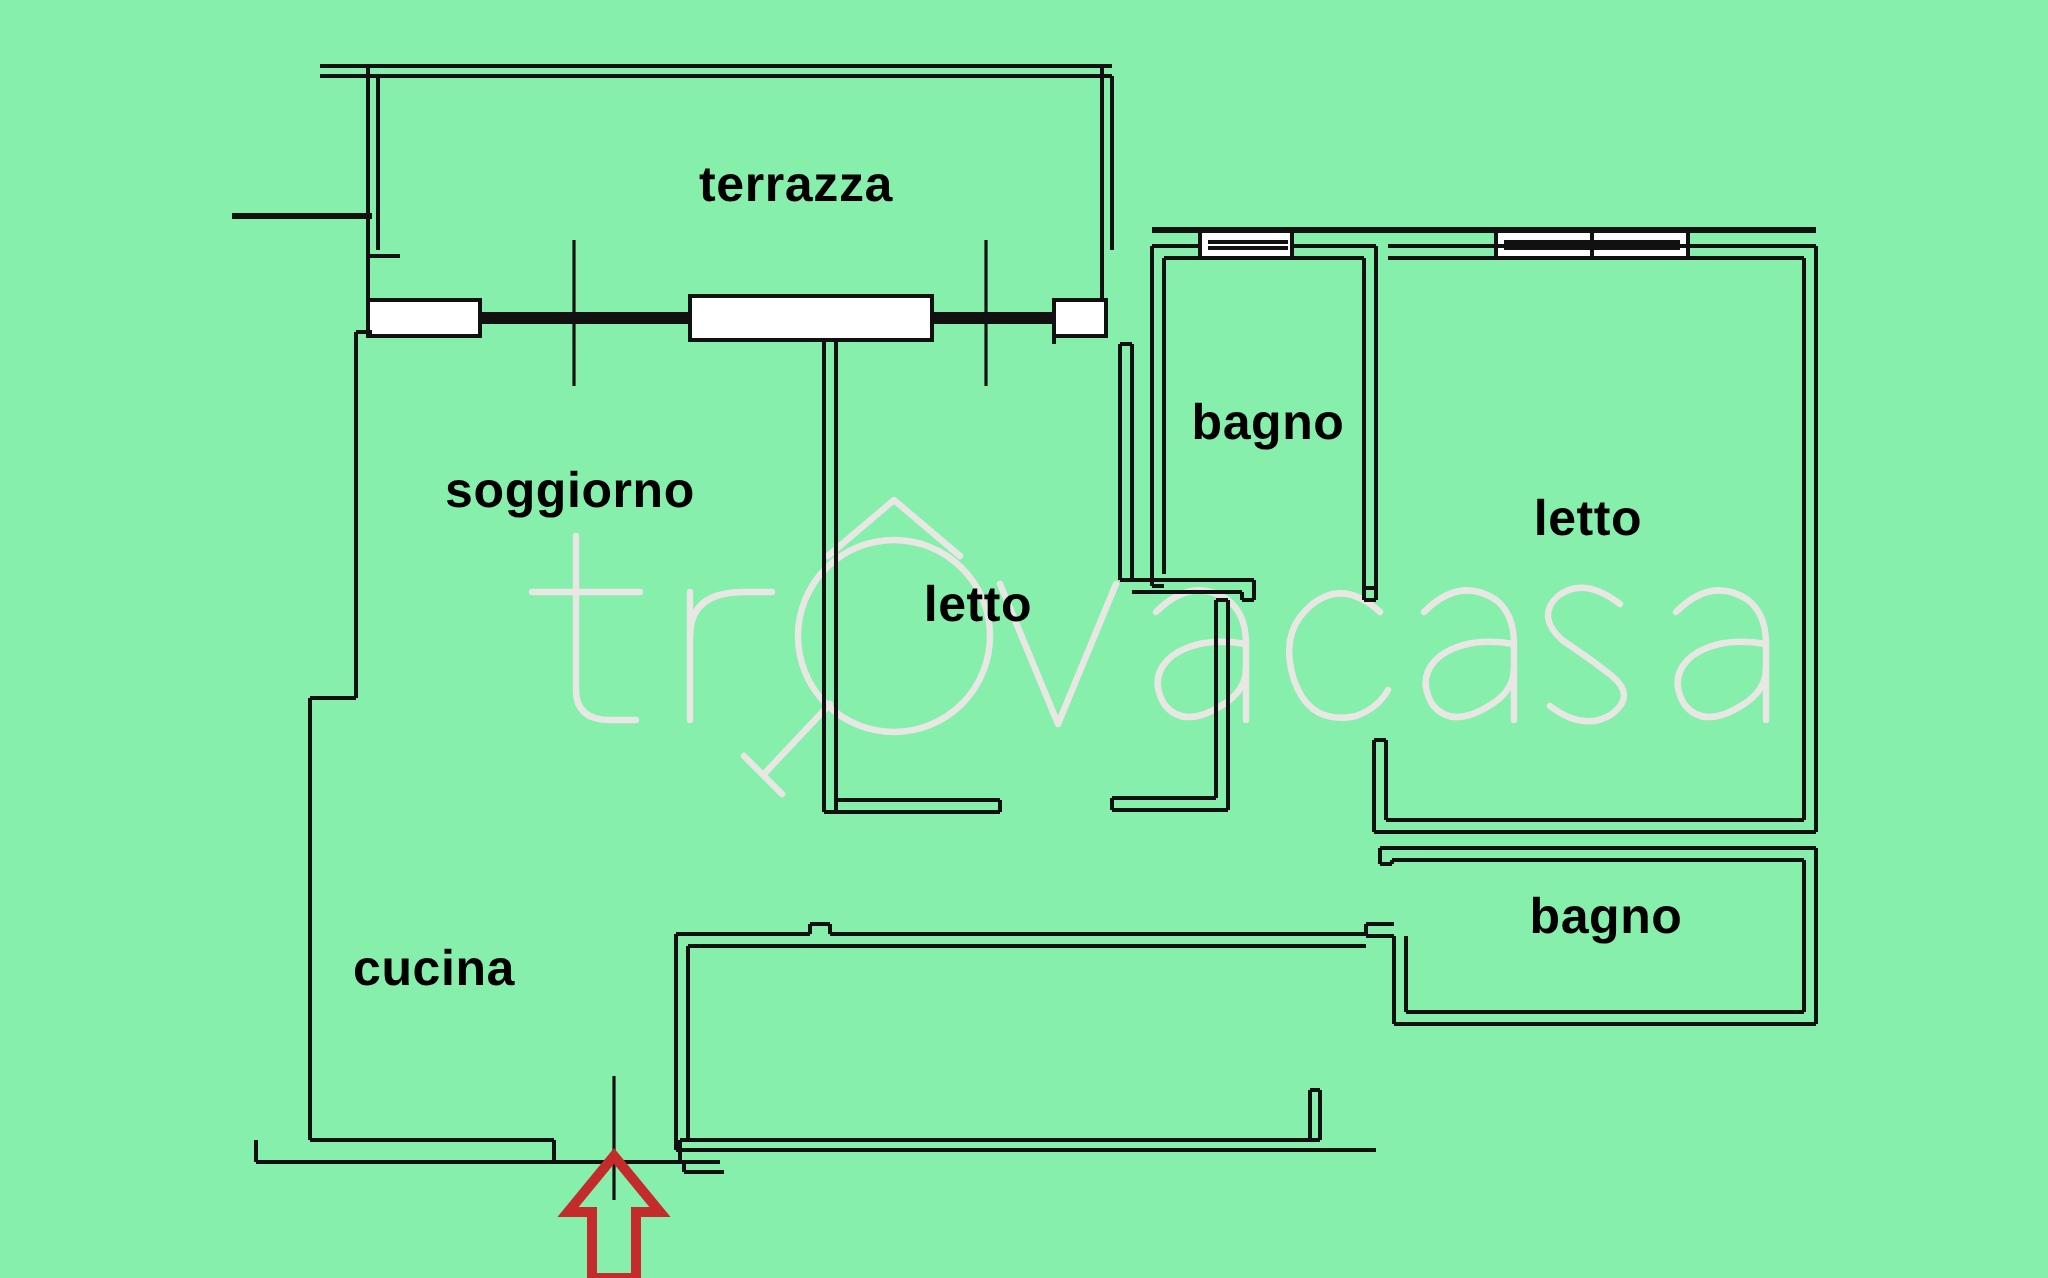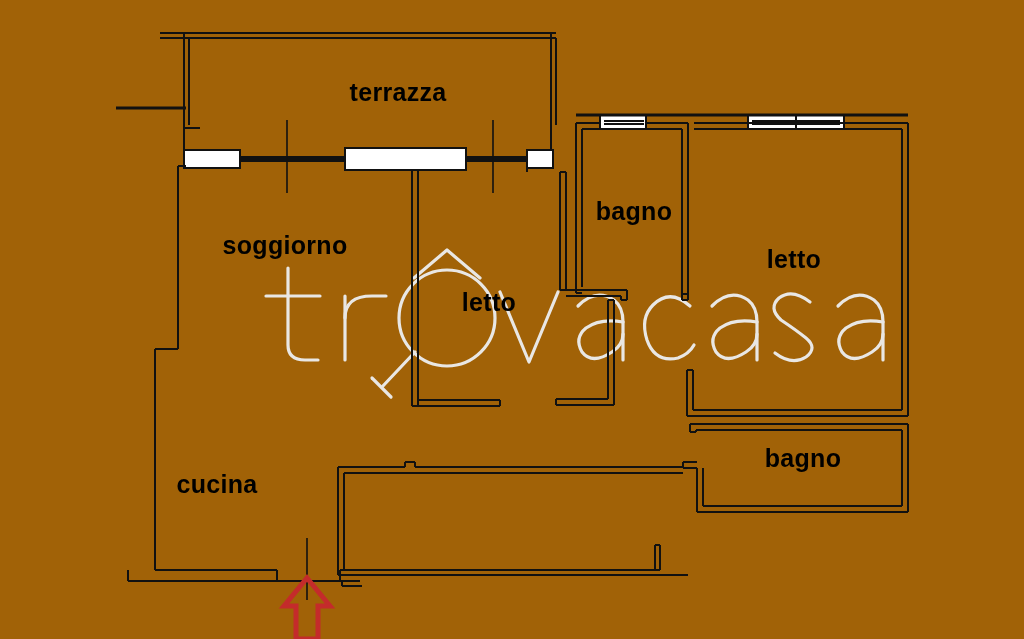--- a/index.html
+++ b/index.html
@@ -4,21 +4,21 @@
 <style>
   html, body {
     margin: 0;
     padding: 0;
     background: #ffffff;
   }
   #plan-root {
     position: relative;
     width: 1024px;
     height: 639px;
-    background: #a16207;
+    background: #86efac;
     overflow: hidden;
     font-family: "Liberation Sans", sans-serif;
   }
   #plan-svg {
     position: absolute;
     top: 0;
     left: 0;
     width: 1024px;
     height: 639px;
     display: block;

